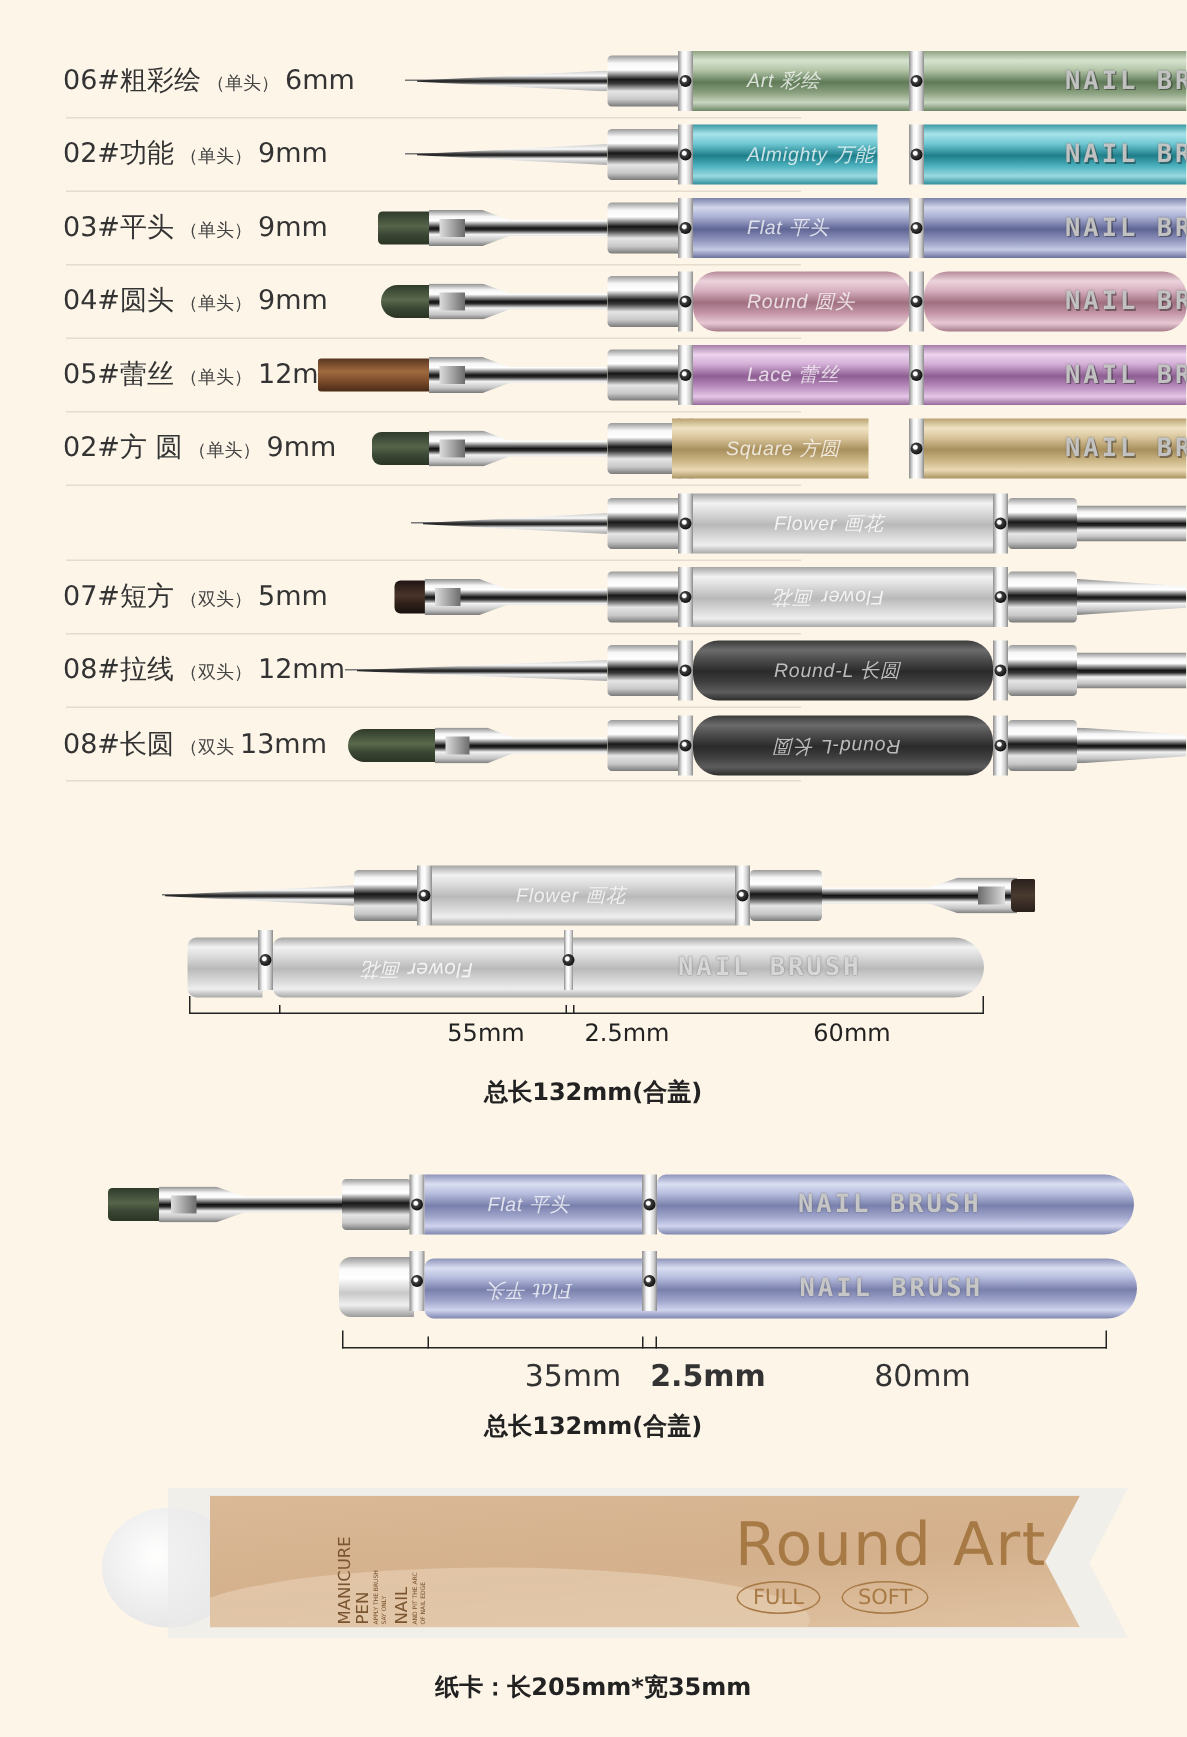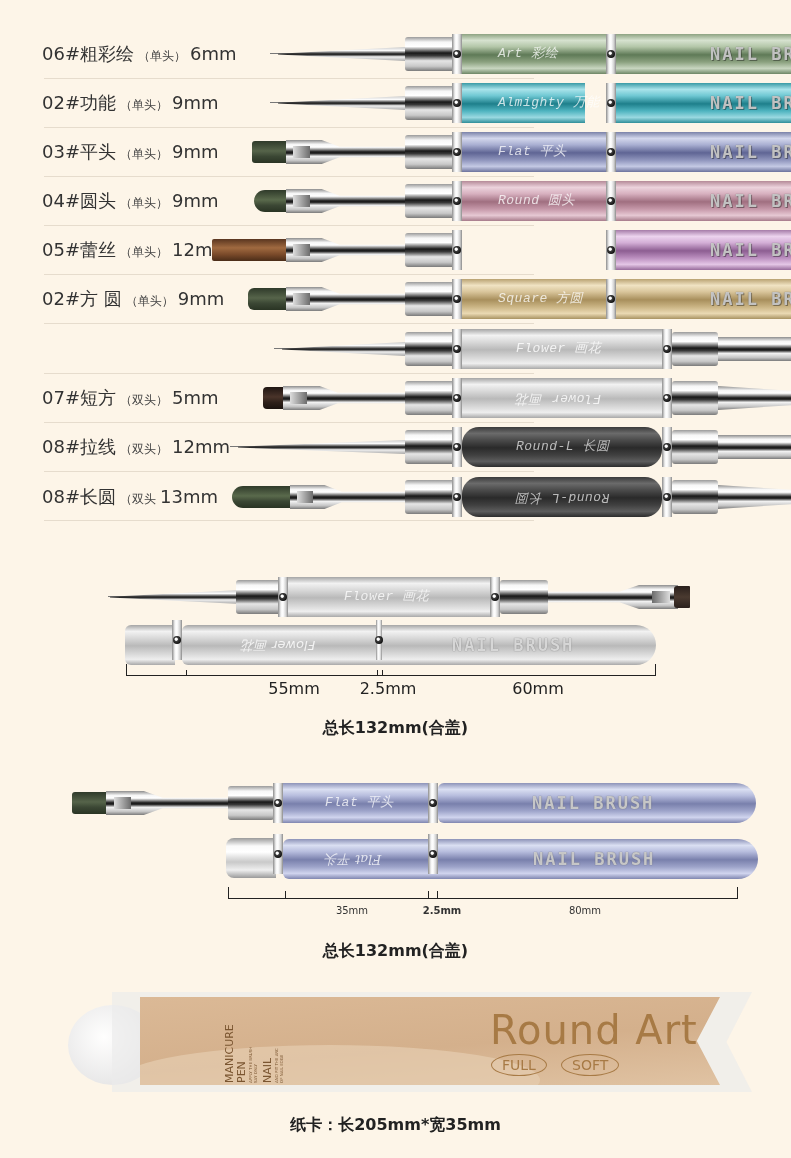--- a/index.html
+++ b/index.html
@@ -25,42 +25,42 @@
     background: linear-gradient(#8d8d8d, #f6f6f6 18%, #ffffff 30%, #151515 50%, #2a2a2a 56%, #f2f2f2 68%, #c4c4c4 86%, #7a7a7a);
     clip-path: polygon(0 0, 30% 0, 45% 28%, 100% 28%, 100% 72%, 45% 72%, 30% 100%, 0 100%); }
   .tip-ferrule .notch { position: absolute; left: 6%; top: 25%; width: 14%; height: 50%; background: linear-gradient(90deg, #ddd, #6c6c6c); }
   .collar { position: absolute; top: 8px; width: 58px; height: 34px; border-radius: 3px;
     background: linear-gradient(#9a9a9a, #f7f7f7 15%, #ffffff 28%, #181818 47%, #3a3a3a 55%, #e5e5e5 70%, #c8c8c8 86%, #7a7a7a); }
   .band { position: absolute; top: 5px; width: 10px; height: 40px;
     background: linear-gradient(90deg, #8c8c8c, #f5f5f5 30%, #fff 50%, #d0d0d0 80%, #8a8a8a); }
   .band .bolt { position: absolute; left: 1px; top: 16px; width: 8px; height: 8px; border-radius: 50%;
     background: radial-gradient(circle at 40% 40%, #fff 0 18%, #3c3c3c 30%, #111 70%); }
   .handle { position: absolute; top: 5px; height: 40px; }
-  .handle .engrave { position: absolute; top: 0; height: 40px; line-height: 40px; font-size: 13px; color: rgba(255,255,255,.75); letter-spacing: 0.5px; white-space: nowrap; font-family: Liberation Mono, monospace; font-style: italic; }
+  .handle .engrave { position: absolute; top: 0; height: 40px; line-height: 40px; font-size: 13px; color: rgba(255,255,255,.75); letter-spacing: 0.5px; white-space: nowrap; font-family: Liberation Sans, sans-serif; font-style: italic; }
   .handle .brand { position: absolute; top: 0; height: 40px; line-height: 40px; font-size: 17px; font-weight: bold; letter-spacing: 2px; color: rgba(240,240,240,.7); text-shadow: 0 0 1px #555, 1px 1px 0 rgba(0,0,0,.35); white-space: nowrap; font-family: "DejaVu Sans Mono", monospace; }
   .mirror { transform: scaleX(-1) scaleY(-1); display: inline-block; }
 
   
   .h-green { background: linear-gradient(#8ea382, #d6e2cf 16%, #b3c6a8 32%, #5f7a57 52%, #8ba17f 70%, #c8d6c0 86%, #6d8665); }
   .h-teal { background: linear-gradient(#3a9aa5, #a9e3ea 16%, #6fc8d3 32%, #1e7f8b 52%, #4fb4c0 70%, #9ad9e1 86%, #2f8e99); }
   .h-lavender { background: linear-gradient(#7b82a8, #d3d7ec 16%, #a9afd2 32%, #5f6594 52%, #8e94bc 70%, #c4c9e4 86%, #6c729c); }
-  .h-pink { background: linear-gradient(#b58a98, #ecd3dc 16%, #d7b0bf 32%, #a06f80 52%, #c597a8 70%, #e6c8d3 86%, #a77b8b); }
+  .h-pink { background: linear-gradient(#b58a98, #ecd3dc 16%, #d7b0bf 32%, #a06f80 52%, #c597a8 70%, #e6c8d3 86%, #a77b8b); border-radius: 16px; }
   .h-purple { background: linear-gradient(#a57ca8, #ecd3ee 16%, #d3aed6 32%, #8d5e92 52%, #bb8fbf 70%, #e4c6e6 86%, #976b9b); }
   .h-gold { background: linear-gradient(#b9a272, #f0e3c3 16%, #d9c59b 32%, #a88f5c 52%, #cbb585 70%, #ead9b3 86%, #a99362); }
   .h-silver { background: linear-gradient(#a5a5a5, #f2f2f2 16%, #dadada 32%, #b9b9b9 52%, #d5d5d5 70%, #eeeeee 86%, #a8a8a8); }
   .h-black { background: linear-gradient(#3a3a3a, #6b6b6b 16%, #4c4c4c 32%, #2a2a2a 52%, #404040 70%, #5d5d5d 86%, #2c2c2c); border-radius: 17px; }
   .h-periwinkle { background: linear-gradient(#8d93b8, #dadff2 16%, #b6bcdd 32%, #7980ac 52%, #9ea4ca 70%, #d0d4ee 86%, #7f86b0); }
 
   .back-tip { position: absolute; top: 13px; height: 24px; }
 
   
   .dim-line { position: absolute; height: 1px; background: #222; }
   .dim-tick { position: absolute; width: 1px; height: 12px; background: #222; }
-  .dim-label { position: absolute; font-size: 16px; color: #222; white-space: nowrap; transform: translateX(-50%); }
-  .dim-label.light { font-size: 10px; color: #333; }
+  .dim-label { position: absolute; font-size: 16px; color: #222; white-space: nowrap; transform: translateX(-50%); margin-left: 30px; }
+  .dim-label.light { font-size: 20px; color: #333; }
   .dim-label.bold { font-weight: bold; }
   .total { position: absolute; left: 0; width: 791px; text-align: center; font-size: 16px; font-weight: bold; color: #222; }
 
   .cap { position: absolute; height: 40px; border-radius: 6px 20px 20px 6px; }
   .cap-end { position: absolute; height: 40px; border-radius: 6px 0 0 6px; }
 
   
   .pkg { position: absolute; left: 112px; top: 992px; width: 640px; height: 100px; }
   .pkg-sleeve { position: absolute; left: 0; top: 0; width: 640px; height: 100px; background: rgba(235,235,235,.65);
     clip-path: polygon(0 0, 100% 0, 96% 50%, 100% 100%, 0 100%); }
@@ -186,20 +186,23 @@
       <div class="brush" style="left:0; top:0; width:791px;">
         <div class="tip-flat-hair" style="left:212px; width:80px; border-radius:2px; background:linear-gradient(#5a3620,#a06a40 40%,#7a4a2a 70%,#4a2c18);"></div>
                  <div class="tip-ferrule" style="left:286px; width:119px;">
           <div class="notch"></div>
         </div>
         <div class="collar" style="left:405px; width:50px;"></div>
 
         <div class="band" style="left:452px;">
           <div class="bolt"></div>
         </div>
+        <div class="handle h-purple" style="left:462px; width:145px;">
+          <span class="engrave" style="left:36px;">Lace 蕾丝</span>
+        </div>
         <div class="band" style="left:606px;">
           <div class="bolt"></div>
         </div>
         <div class="handle h-purple" style="left:616px; width:175px;">
           <span class="brand" style="left:94px;">NAIL BRUSH</span>
         </div>
       </div>
     </div>
     <div class="divider" style="top: 274px;"></div>
     <div class="row" style="top: 274px;">
@@ -209,21 +212,21 @@
       <div class="brush" style="left:0; top:0; width:791px;">
         <div class="tip-flat-hair" style="left:248px; width:44px; border-radius:6px 1px 1px 6px; background:linear-gradient(#2f3a2a,#56644a 45%,#3b4734 70%,#2a3424);"></div>
                  <div class="tip-ferrule" style="left:286px; width:119px;">
           <div class="notch"></div>
         </div>
         <div class="collar" style="left:405px; width:50px;"></div>
 
         <div class="band" style="left:452px;">
           <div class="bolt"></div>
         </div>
-        <div class="handle h-gold" style="left:462px; width:145px;">
+        <div class="handle h-gold" style="left:448px; width:131px;">
           <span class="engrave" style="left:36px;">Square 方圆</span>
         </div>
         <div class="band" style="left:606px;">
           <div class="bolt"></div>
         </div>
         <div class="handle h-gold" style="left:616px; width:175px;">
           <span class="brand" style="left:94px;">NAIL BRUSH</span>
         </div>
       </div>
     </div>

